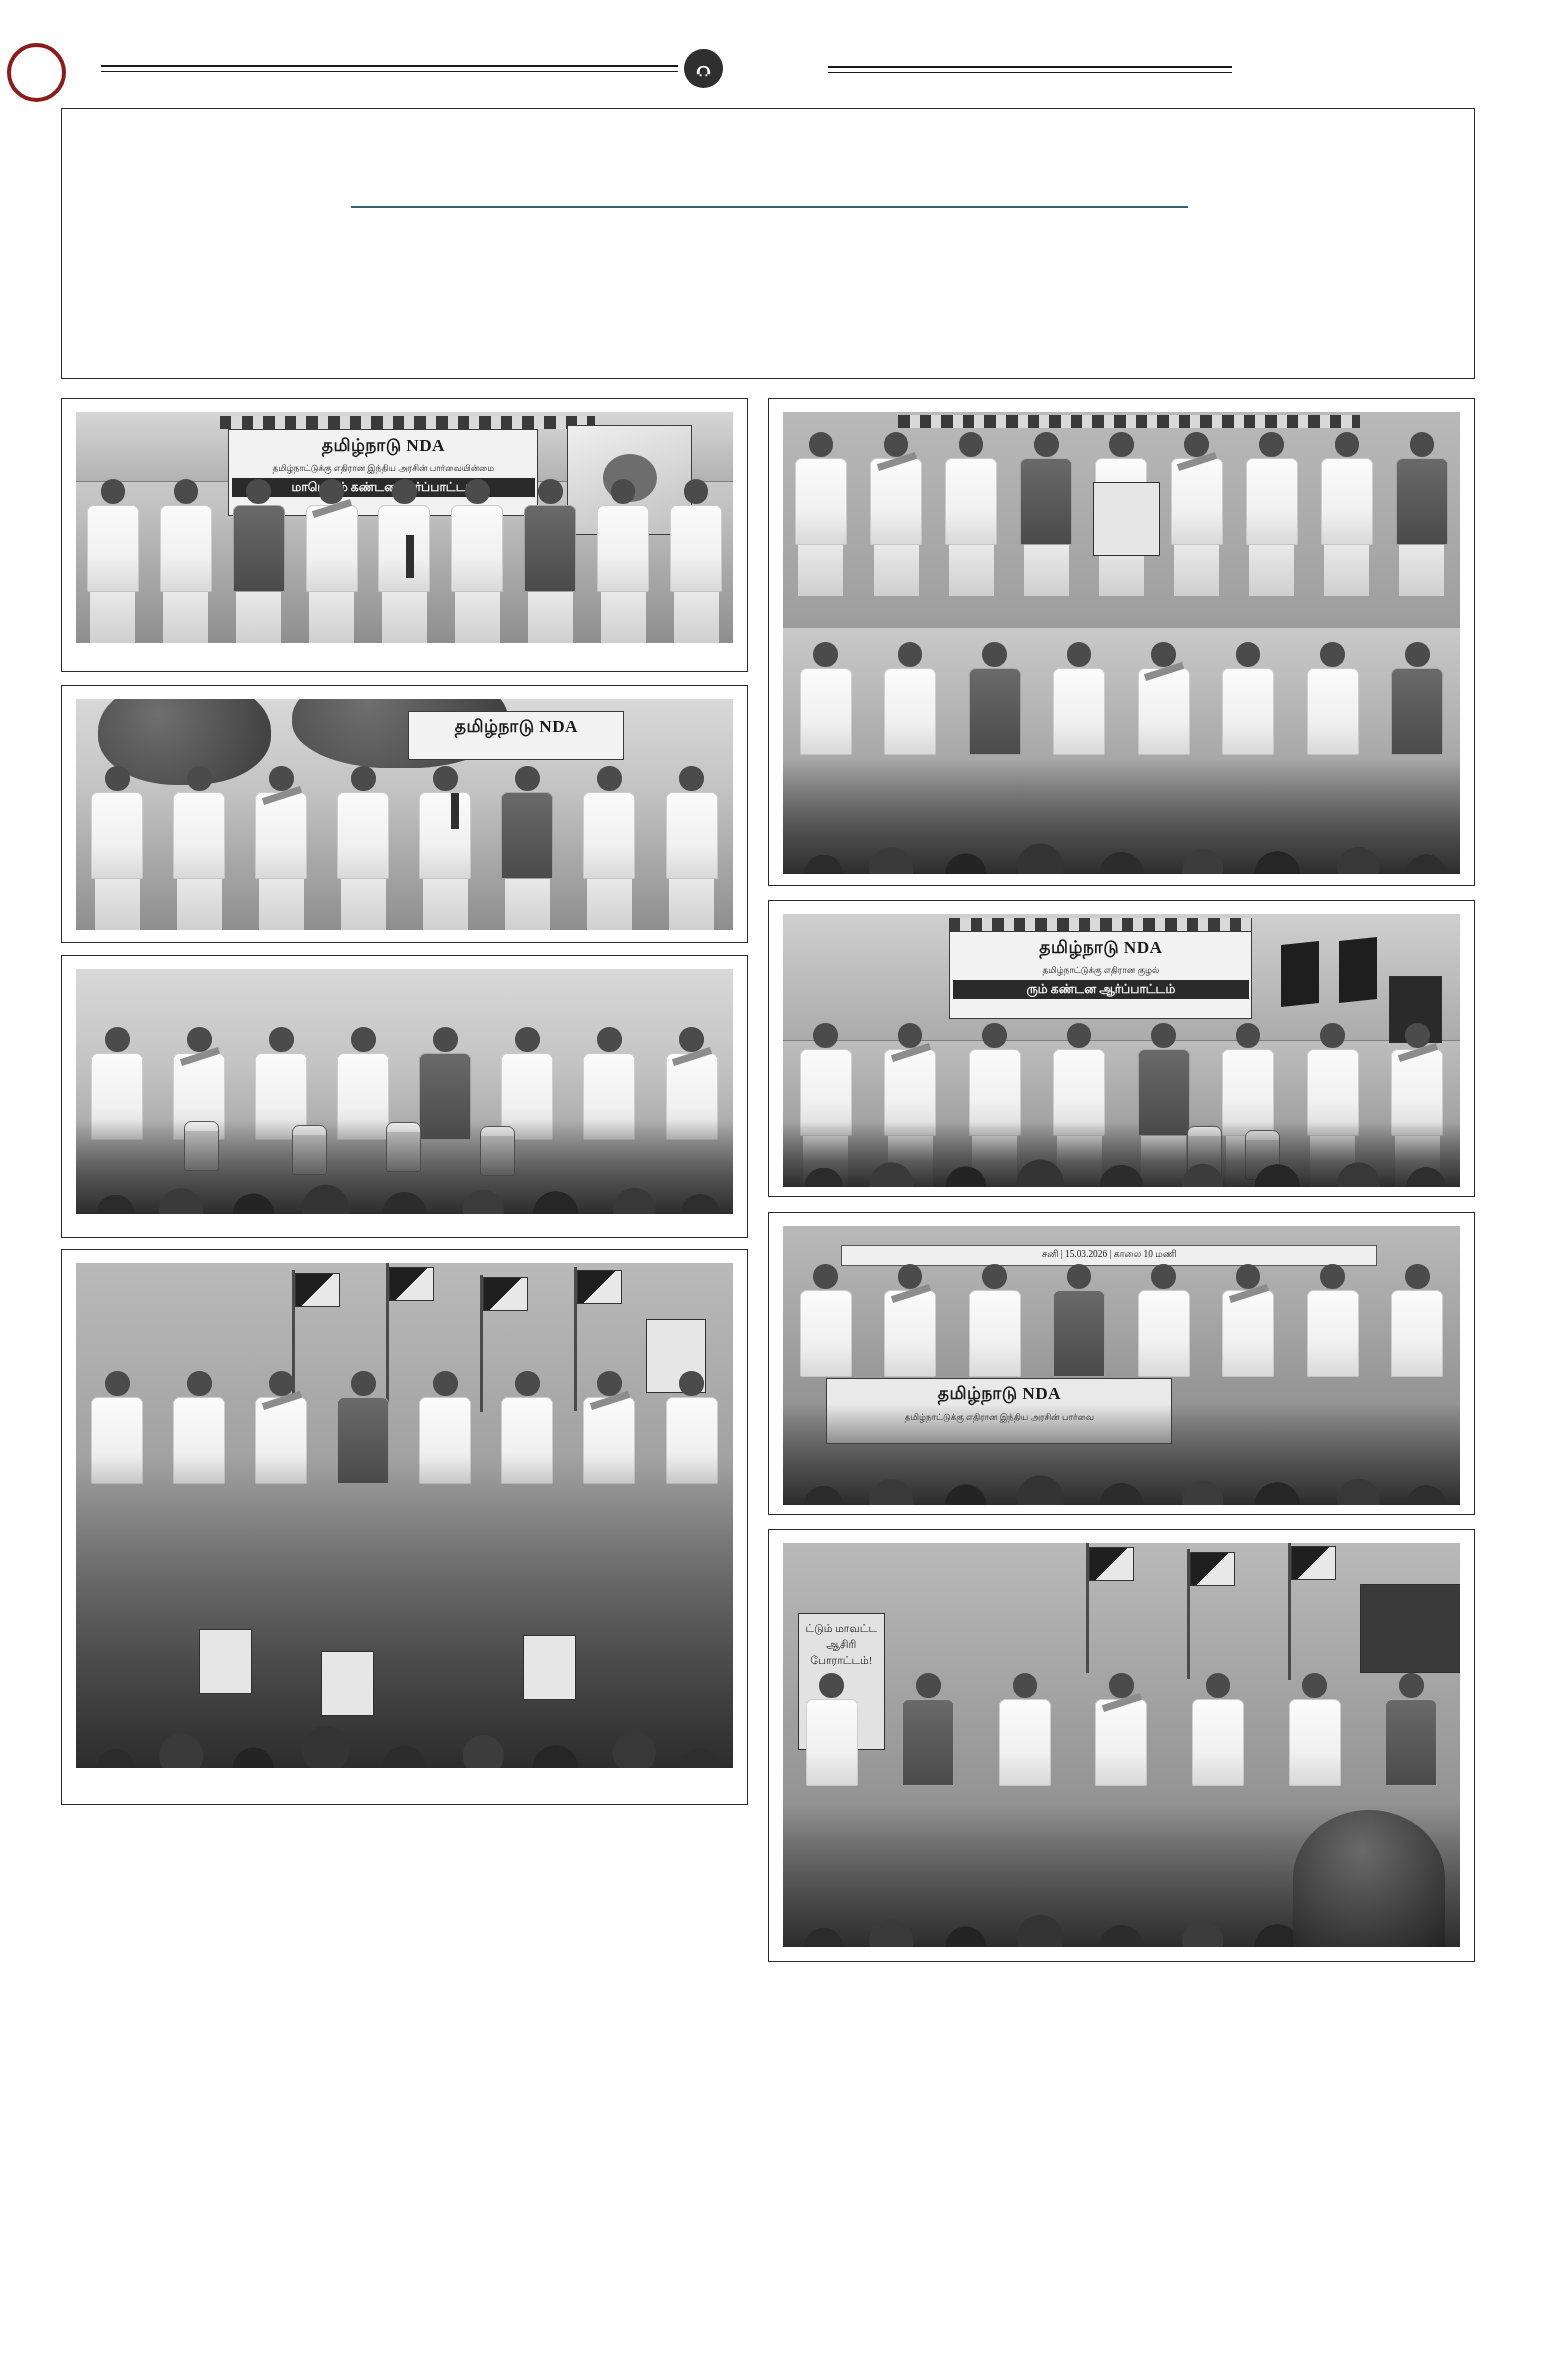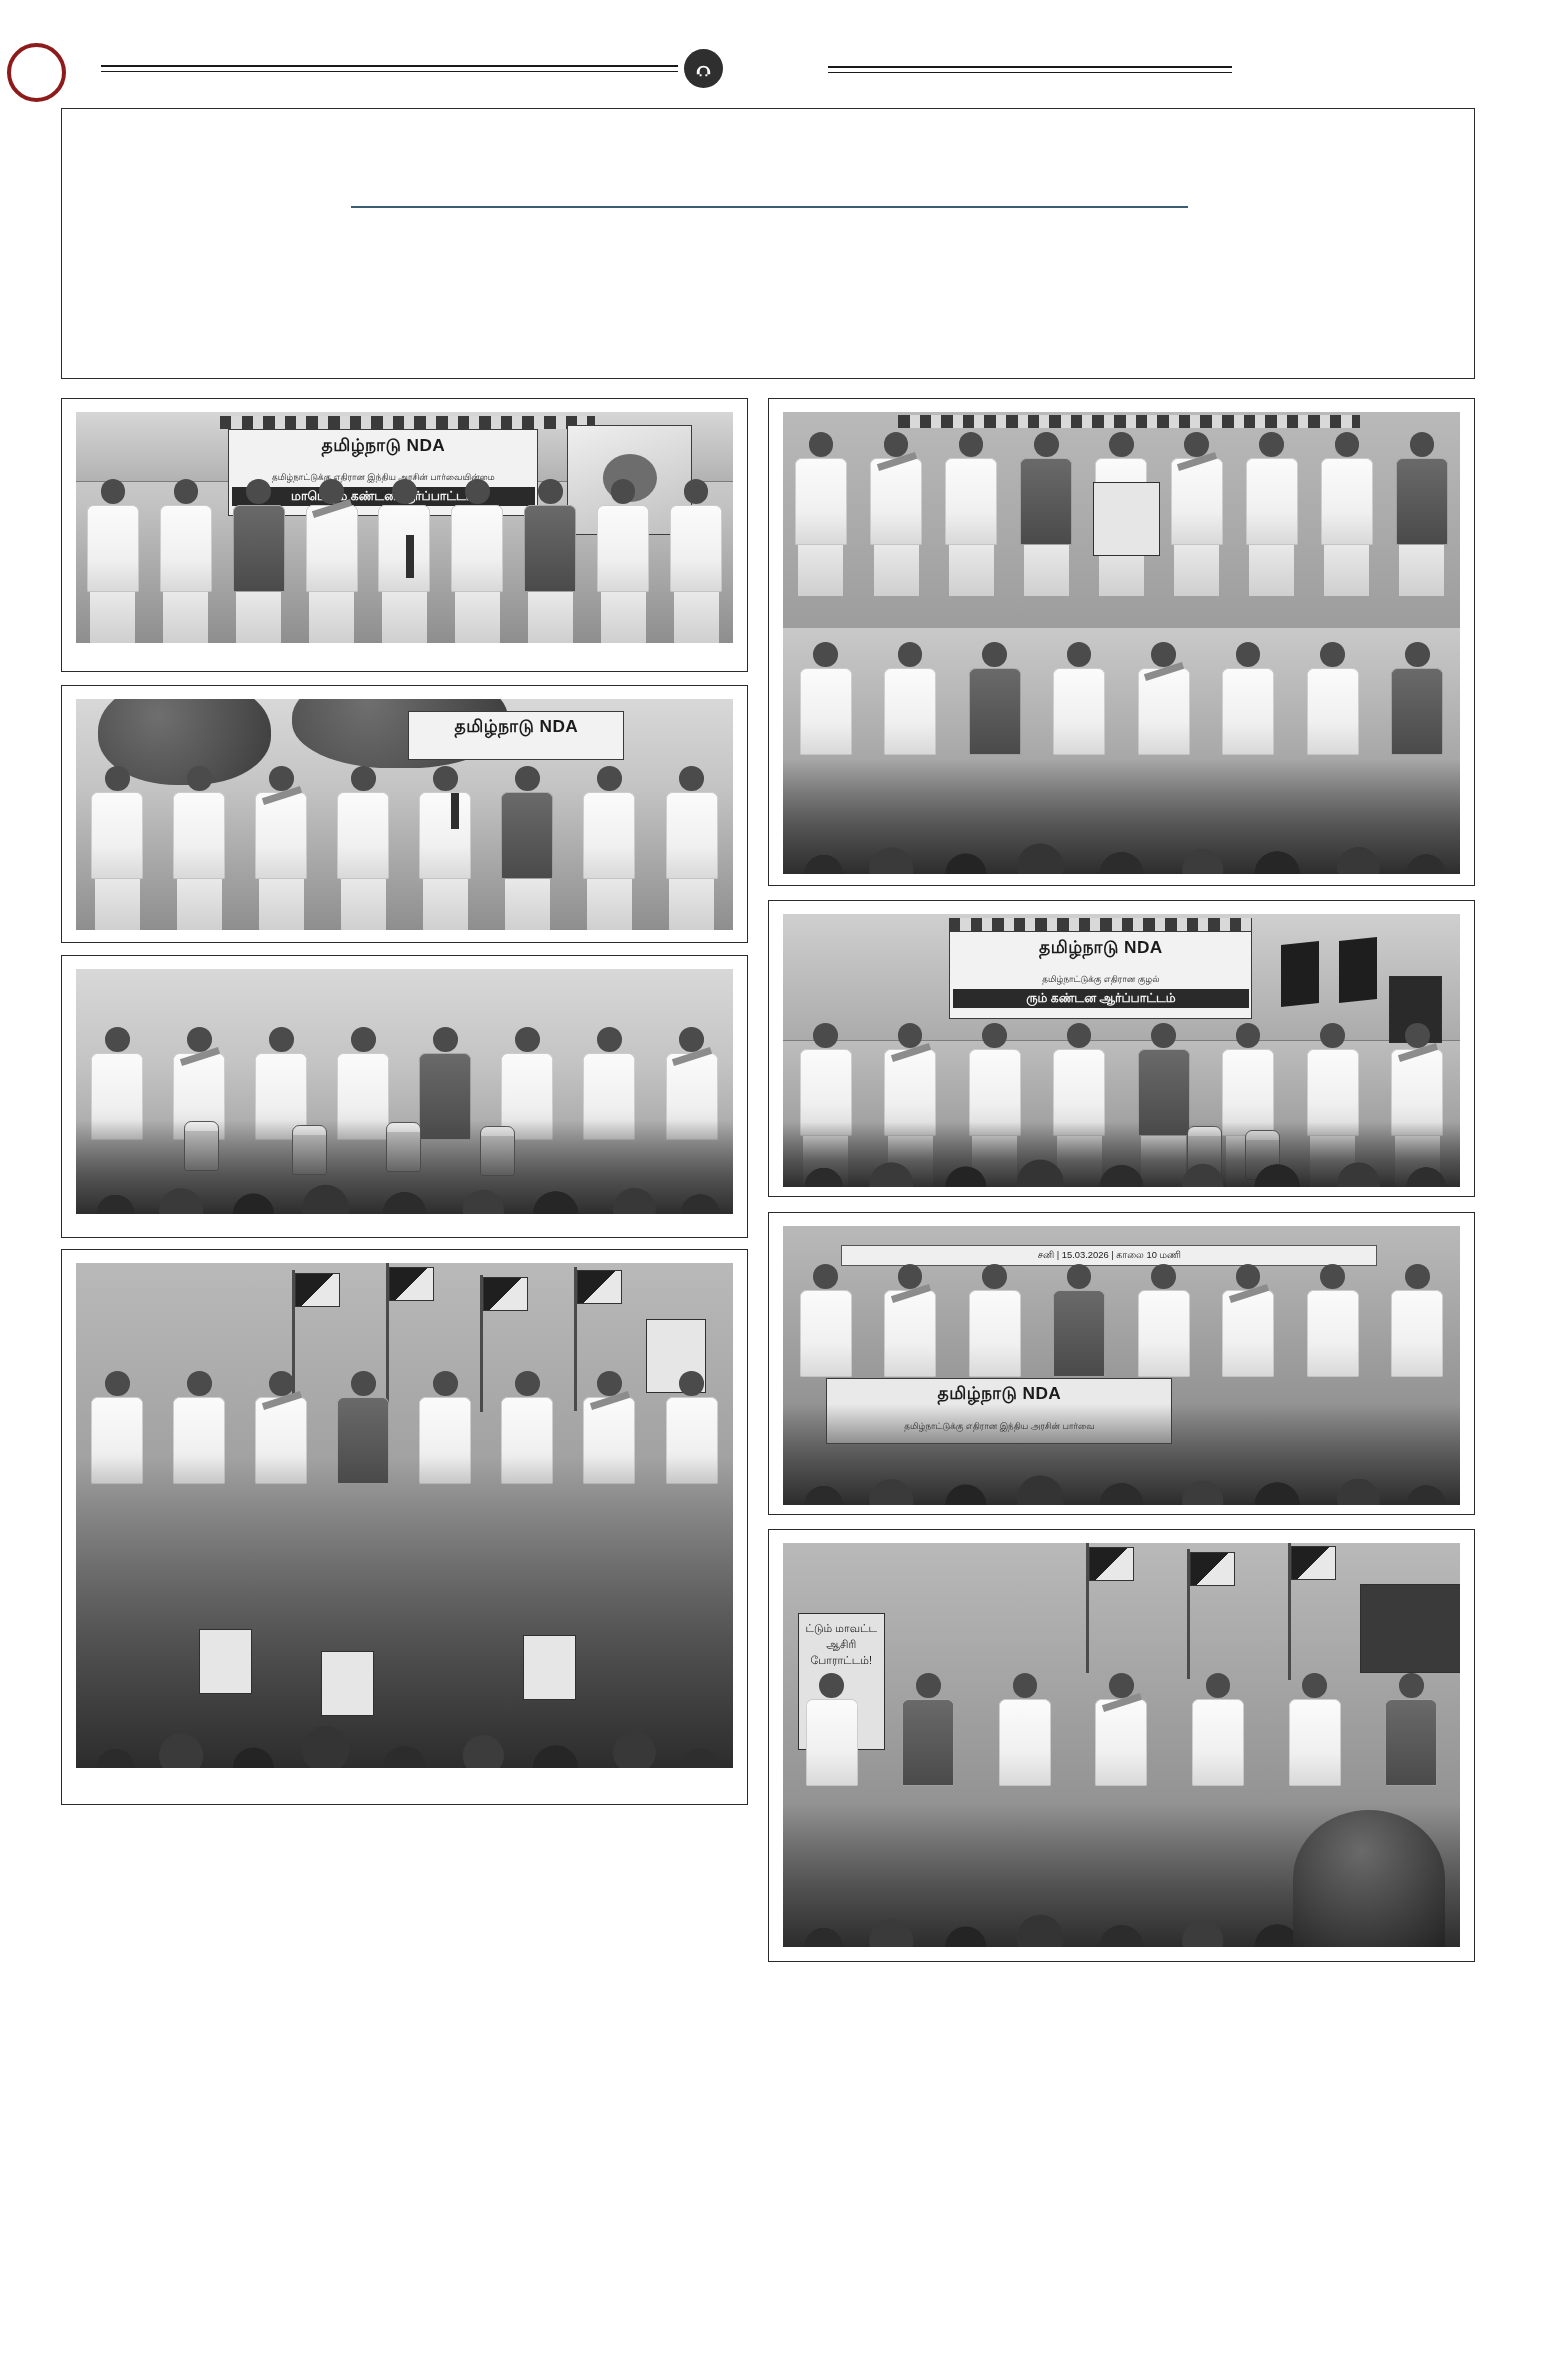--- a/index.html
+++ b/index.html
@@ -121,20 +121,21 @@
     white-space: pre-wrap;
   }
 
   
   .grid {
     position: absolute;
     left: 61px;
     top: 398px;
     width: 1194px;
     height: 1934px;
+    font-family: Liberation Serif, serif;
   }
 
   .panel {
     position: absolute;
     border: 1.4px solid #2b2b2b;
     background: #ffffff;
     box-sizing: border-box;
     overflow: hidden;
   }
   .panel .photo {
@@ -178,21 +179,21 @@
     overflow: hidden;
   }
   .banner .b-title {
     font-size: 17.3px;
     font-weight: bold;
     letter-spacing: 0.4px;
   }
   .banner .b-sub {
     font-size: 8.7px;
     display: block;
-    margin-top: 16px;
+    margin-top: 7px;
   }
   .banner .b-strip {
     display: block;
     margin-top: 3.6px;
     background: #2a2a2a;
     color: #f4f4f4;
     font-size: 12.3px;
     font-weight: bold;
     padding: 2.2px 1.4px;
   }

